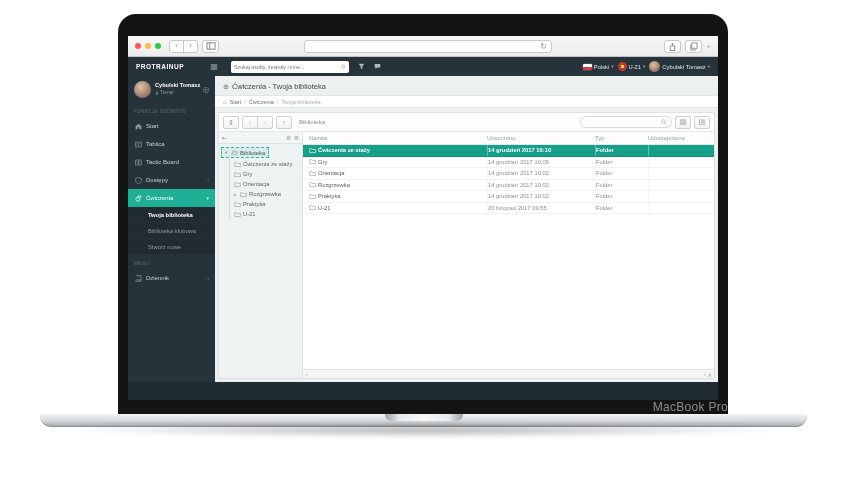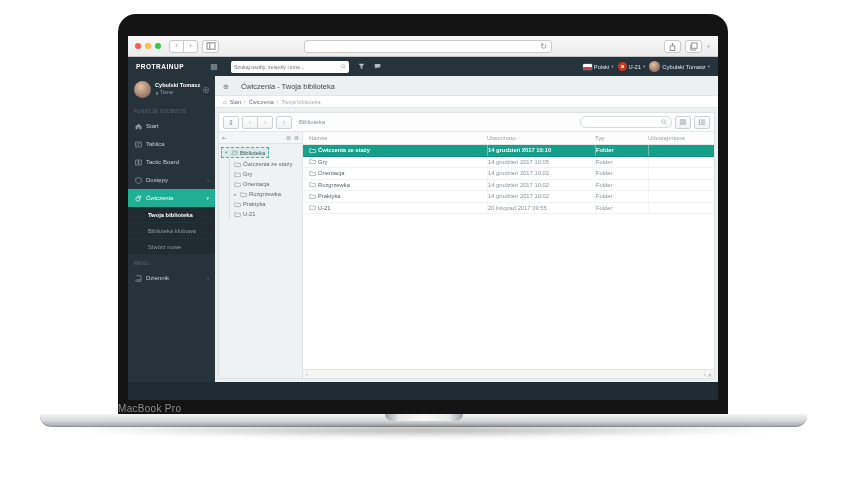--- a/index.html
+++ b/index.html
@@ -3,22 +3,22 @@
 <meta charset="utf-8">
 <style>
   * { margin:0; padding:0; box-sizing:border-box; }
   html,body { width:847px; height:479px; background:#fff; overflow:hidden;
               font-family:"Liberation Sans", sans-serif; }
   .stage { position:relative; width:847px; height:479px; }
 
   
   .bezel { position:absolute; left:118px; top:14px; width:610px; height:402px;
            background:#141414; border-radius:18px 18px 0 0; }
-  .mbp-label { position:absolute; left:0; bottom:2px; width:100%; text-align:left;
-               font-size:10px; color:#8a8d90; letter-spacing:.3px; }
+  .mbp-label { position:absolute; left:0; bottom:2px; width:100%; text-align:right;
+               font-size:12px; color:#8a8d90; letter-spacing:.3px; }
   .base { position:absolute; left:40px; top:414px; width:767px; height:13px;
           background:linear-gradient(#f4f4f4, #d6d8da 55%, #a9adb1);
           border-radius:2px 2px 14px 14px; border-bottom:1px solid #8d9195; }
   .notch { position:absolute; left:50%; top:0; transform:translateX(-50%);
            width:78px; height:7px; border-radius:0 0 9px 9px;
            background:linear-gradient(90deg,#9aa0a4,#e8eaec 18%,#f8f8f8 50%,#e8eaec 82%,#9aa0a4); }
   .floor-shadow { position:absolute; left:60px; top:426px; width:727px; height:12px;
           background:radial-gradient(ellipse at 50% 30%, rgba(0,0,0,.30), rgba(0,0,0,0) 70%);
           filter:blur(2px); }
 
@@ -91,21 +91,21 @@
   .sitem.active .chev { color:#d7f3ec; }
   .sicon { width:8px; display:flex; justify-content:center; color:#8b9aa2; }
   .sitem.active .sicon { color:#fff; }
   .submenu { background:#202b32; }
   .sub { height:16px; display:flex; align-items:center; padding:0 6px 0 20px;
          font-size:5.8px; color:#8b9aa2; border-bottom:1px dotted rgba(255,255,255,.05); }
   .sub.active { color:#fff; font-weight:bold; }
 
   .main { flex:1; height:306px; background:#edf0f0; display:flex;
           flex-direction:column; min-width:0; }
-  .ptitle { display:flex; align-items:center; gap:12px; padding:6px 8px 4px;
+  .ptitle { display:flex; align-items:center; gap:3px; padding:6px 8px 4px;
             font-size:7.5px; color:#3f474c; }
   .ptitle .ticon { color:#6b7579; font-size:7px; }
   .crumbs { height:13px; background:#fff; border-top:1px solid #e2e5e5;
             border-bottom:1px solid #e2e5e5; display:flex; align-items:center;
             padding:0 8px; font-size:5.5px; color:#6b7579; gap:3px; }
   .crumbs .home { font-size:6px; }
   .crumb-sep { color:#b5bcbe; }
   .crumb.last { color:#a7b0b3; }
 
   .panel { flex:1; margin:4px 3px 3px; background:#fff; border:1px solid #dde1e1;

